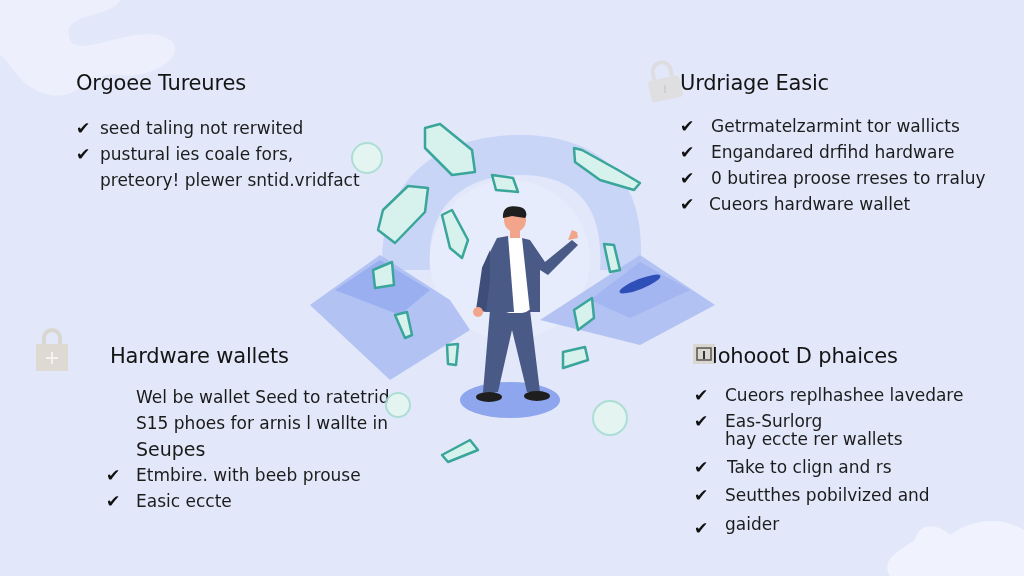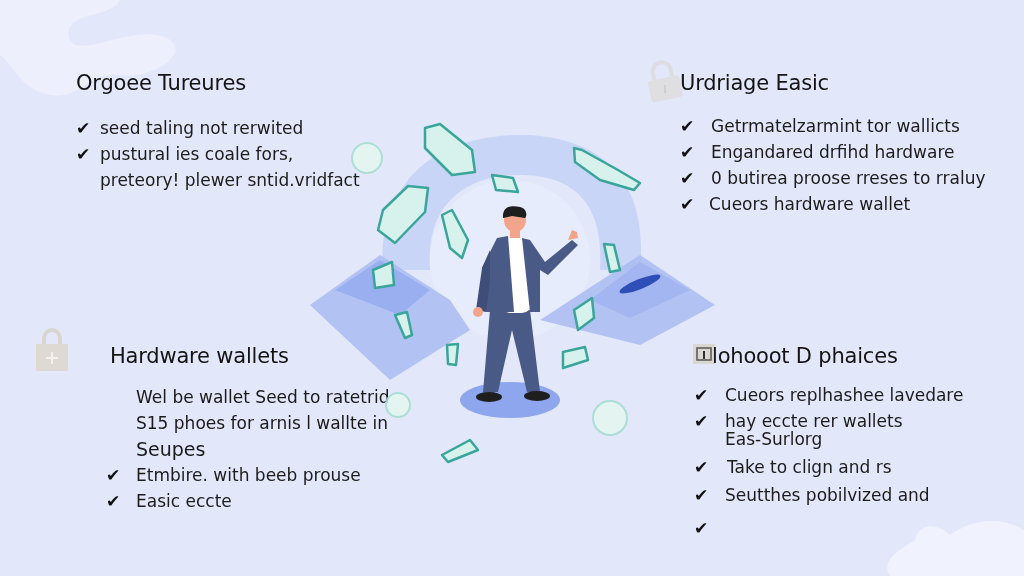--- a/index.html
+++ b/index.html
@@ -115,33 +115,34 @@
   <h2>lohooot D phaices</h2>
 </div>
 <div class="panel" style="left:694px;top:382px;width:300px;">
   <ul>
     <li style="padding-left:31px;line-height:26px;">
       <span class="check">✔</span>
       <span class="txt">Cueors replhashee lavedare</span>
     </li>
     <li style="padding-left:31px;line-height:18px;padding-top:4px;padding-bottom:6px;">
       <span class="check" style="top:4px;">✔</span>
+      <span class="txt">Eas-Surlorg</span>
       <span class="txt">hay eccte rer wallets</span>
-      <span class="txt">Eas-Surlorg</span>
     </li>
     <li style="padding-left:33px;line-height:26px;">
       <span class="check">✔</span>
       <span class="txt">Take to clign and rs</span>
     </li>
     <li style="padding-left:31px;line-height:30px;">
       <span class="check">✔</span>
       <span class="txt">Seutthes pobilvized and</span>
     </li>
     <li style="padding-left:31px;line-height:28px;">
       <span class="check" style="top:4px;">✔</span>
+      <span class="txt">gaider</span>
     </li>
   </ul>
 </div>
 
 <svg id="illustration" viewBox="300 110 420 370" width="420" height="370">
 
   <path d="M382,270 C380,160 460,135 520,135 C590,135 650,170 640,270 L600,270 C605,195 565,175 520,175 C470,175 425,200 430,270 Z" fill="#c7d3f6" opacity="0.9"></path>
   <circle cx="510" cy="260" r="80" fill="#e6ecfb"></circle>
 
   <polygon points="310,305 380,255 450,300 470,330 390,380" fill="#a9bbf1" opacity="0.85"></polygon>

